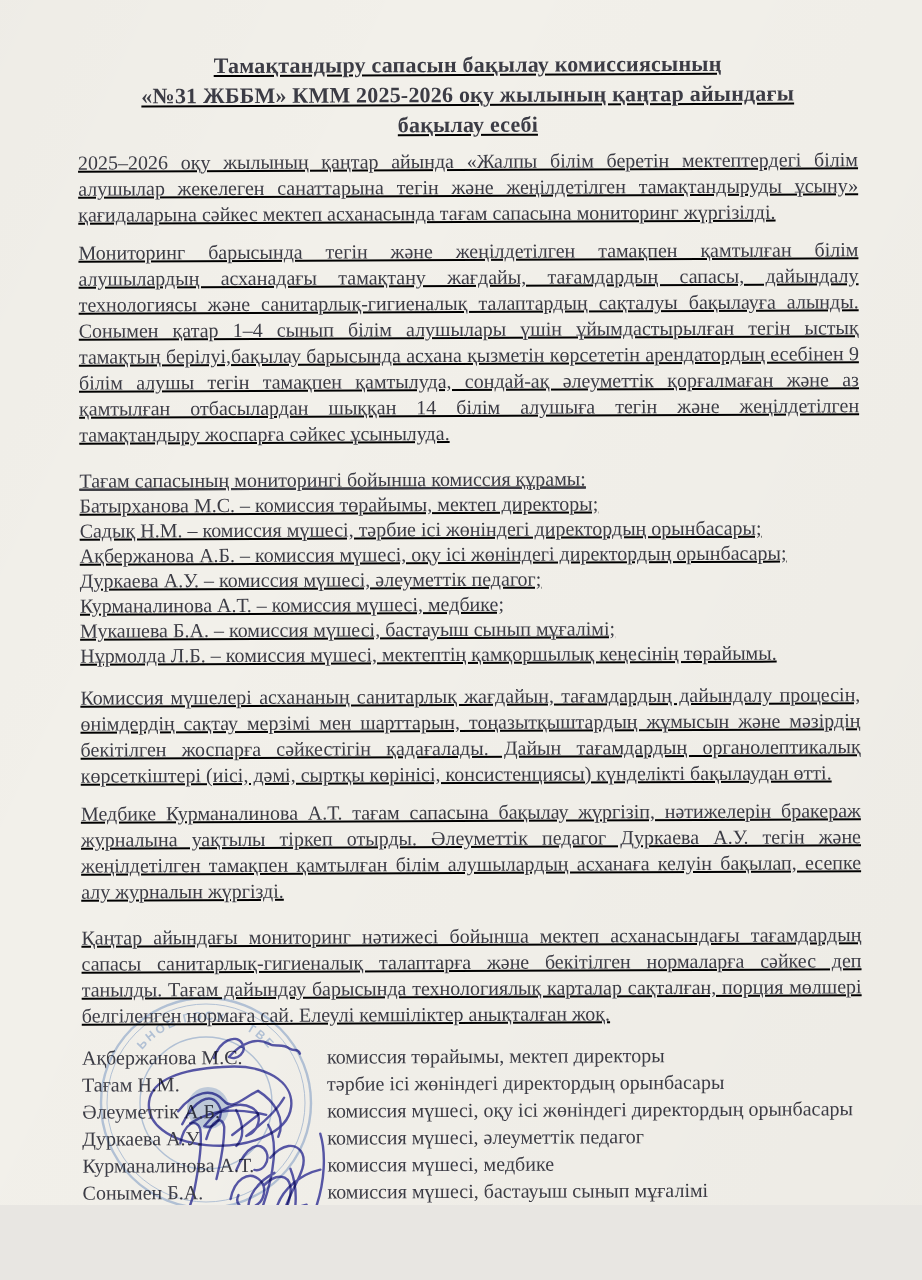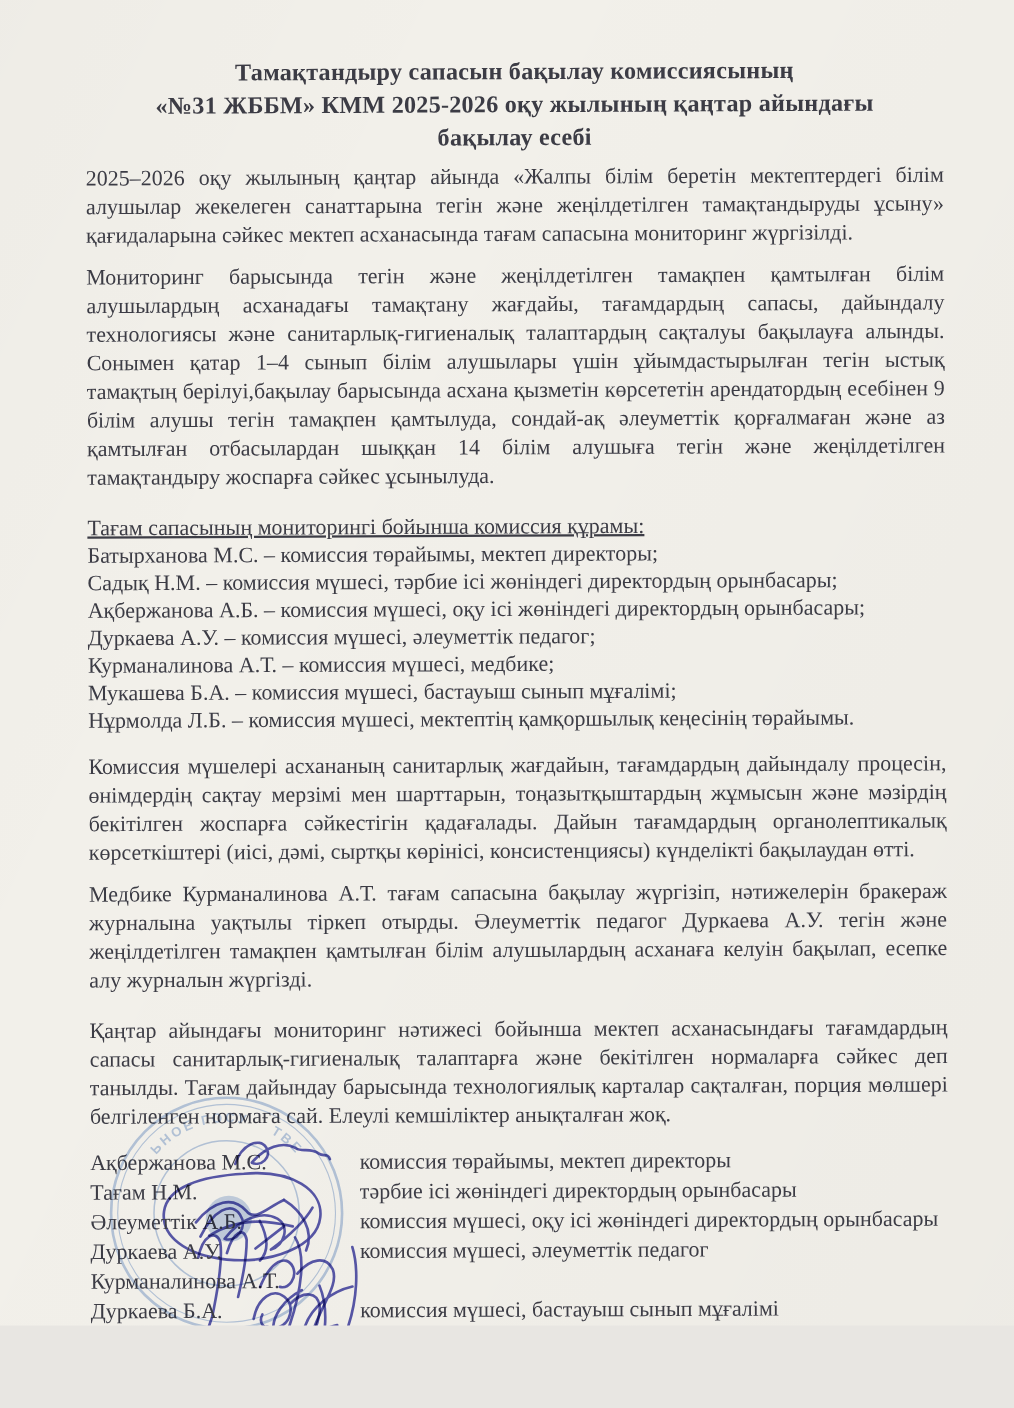--- a/index.html
+++ b/index.html
@@ -9,20 +9,21 @@
     font-family: "Liberation Serif", "DejaVu Serif", serif;
     background: #e8e6e2;
   }
   .page {
     position: relative;
     width: 922px; height: 1205px;
     background:
       linear-gradient(115deg, rgba(0,0,0,0.015) 0%, rgba(0,0,0,0) 30%, rgba(0,0,0,0.02) 100%),
       var(--paper, #f2f0ea);
     overflow: hidden;
+    text-decoration: underline;
   }
   .content {
     position: relative;
     padding: 50px 62px 0 80px;
     transform: rotate(-0.25deg);
     color: var(--ink, #3c3c45);
     font-size: 20px;
     line-height: 26px;
   }
   .title { text-align: center; font-weight: bold; font-size: 22px; line-height: 30px; margin-bottom: 8px;
@@ -147,24 +148,25 @@
         <span class="sig-role">комиссия мүшесі, әлеуметтік педагог</span>
       </div>
 
       <div class="sig-row">
         <span class="sig-name">Курманалинова А.Т.</span>
         <svg class="sig-ink s5" width="115" height="100" viewBox="0 0 115 100">
           <path d="M6,44 C16,20 30,14 36,26 C40,36 32,46 24,44"></path>
           <path d="M40,32 C52,18 66,16 72,28 C78,42 62,60 54,84 C50,96 42,94 46,82 C52,62 72,48 90,44"></path>
           <path d="M90,8 C96,28 94,56 86,80"></path>
         </svg>
-      </div>
-
-      <div class="sig-row">
-        <span class="sig-name">Дуркаева Б.А.</span>
+        <span class="sig-role">комиссия мүшесі, медбике</span>
+      </div>
+
+      <div class="sig-row">
+        <span class="sig-name">Сонымен Б.А.</span>
         <svg class="sig-ink s6" width="100" height="96" viewBox="0 0 100 96">
           <path d="M10,36 C14,16 28,8 38,16 C48,24 44,40 32,44 C20,48 14,40 18,32"></path>
           <path d="M44,22 C56,10 68,12 70,24 C72,40 58,58 52,80 C48,94 38,92 42,78 C48,58 68,46 86,42"></path>
           <path d="M70,6 C78,26 76,50 68,74"></path>
         </svg>
         <span class="sig-role">комиссия мүшесі, бастауыш сынып мұғалімі</span>
       </div>
 
       <div class="sig-row">
         <span class="sig-name">Дуркаева Л.Б.</span>

